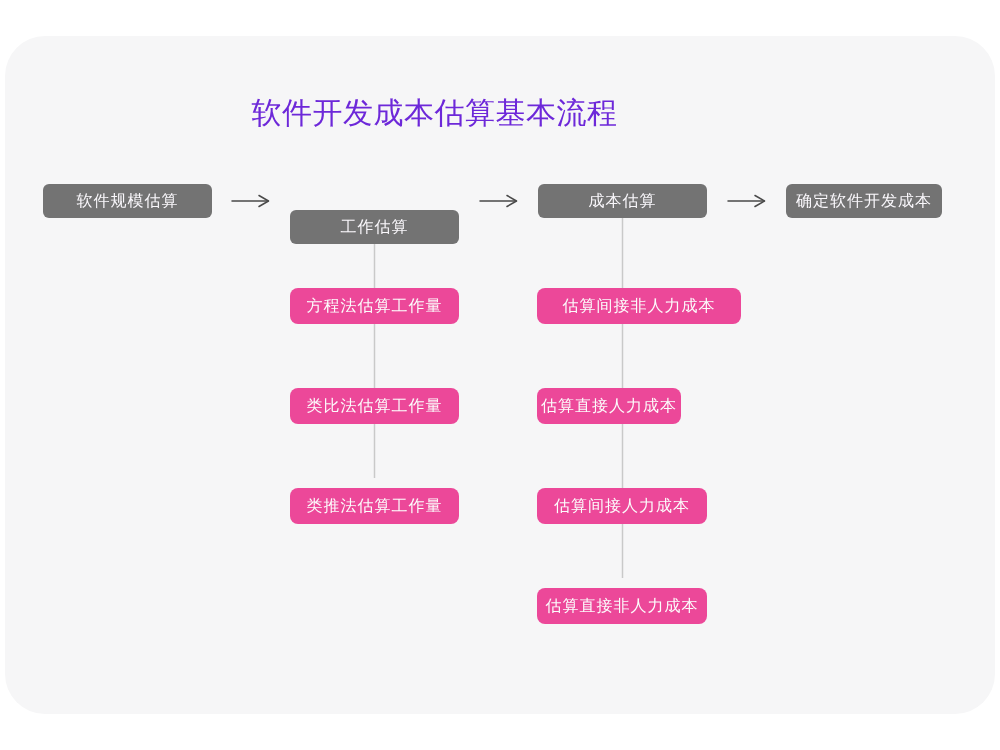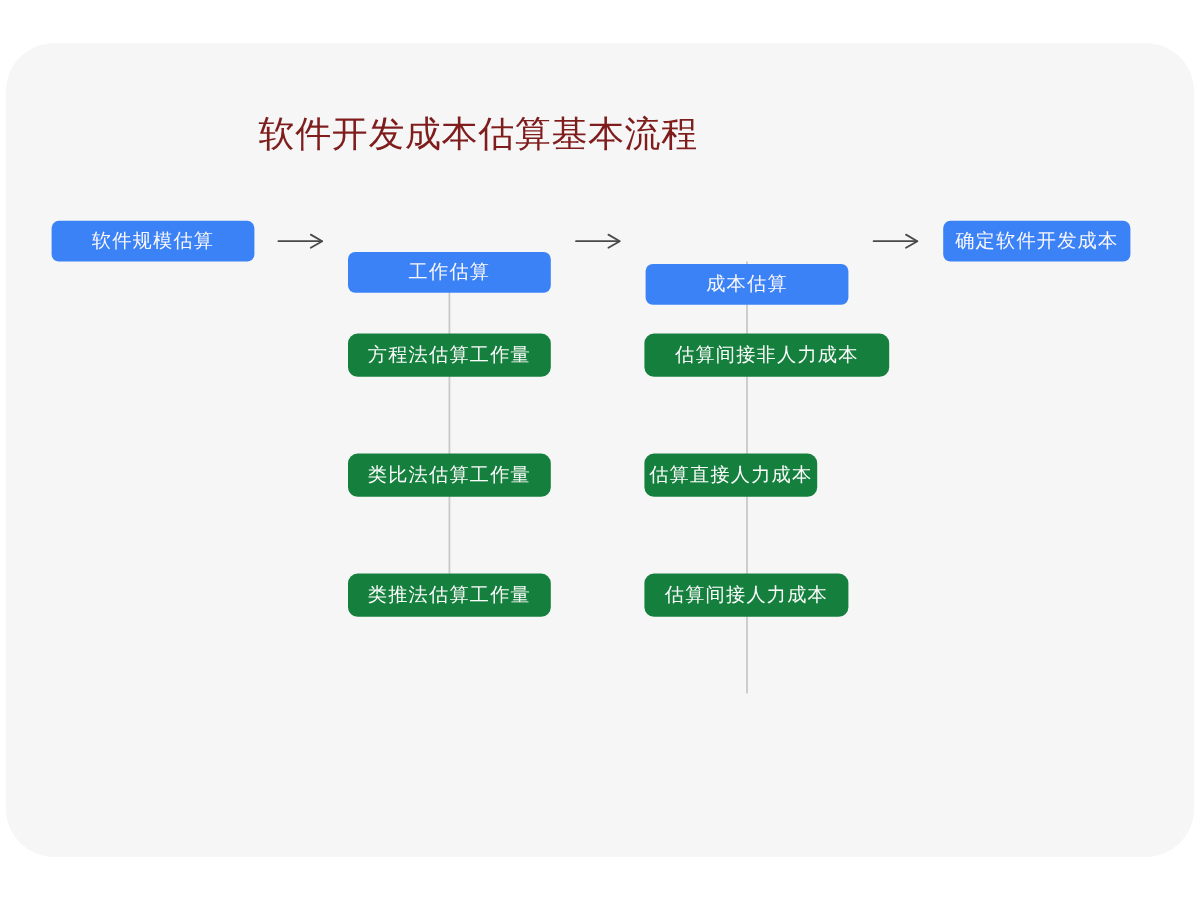--- a/index.html
+++ b/index.html
@@ -26,64 +26,66 @@
     border-radius: 40px;
   }
   .title {
     position: absolute;
     left: 0;
     top: 96px;
     width: 797px;
     text-align: center;
     font-size: 30px;
     line-height: 34px;
-    color: #7f1d1d;
+    color: #6d28d9;
     letter-spacing: 0.5px;
     font-weight: 400;
+    padding-left: 36px;
   }
   .connector-layer {
     position: absolute;
     left: 0;
     top: 0;
     width: 1000px;
     height: 750px;
     pointer-events: none;
   }
   .stage-box {
     position: absolute;
     height: 34px;
     width: 169px;
-    background: #3b82f6;
+    background: #737373;
     border-radius: 6px;
     color: #faf8fc;
     font-size: 16px;
     letter-spacing: 1px;
     display: flex;
     align-items: center;
     justify-content: center;
     box-sizing: border-box;
   }
   .sub-box {
     position: absolute;
     height: 36px;
     width: 169px;
-    background: #15803d;
+    background: #ec4899;
     border-radius: 8px;
     color: #fcfcfc;
     font-size: 16px;
     letter-spacing: 1px;
     display: flex;
     align-items: center;
     justify-content: center;
     box-sizing: border-box;
+    margin-top: 10px;
   }
   
   .stage-1 { left: 43px;  top: 184px; }
   .stage-2 { left: 290px; top: 184px; margin-top: 26px; }
-  .stage-3 { left: 538px; top: 184px; margin-top: 36px; }
+  .stage-3 { left: 538px; top: 184px; }
   .stage-4 { left: 786px; top: 184px; width: 156px; }
   
   .c1-r1 { left: 290px; top: 278px; }
   .c1-r2 { left: 290px; top: 378px; }
   .c1-r3 { left: 290px; top: 478px; }
   
   .c2-r1 { left: 537px; top: 278px; width: 204px; }
   .c2-r2 { left: 537px; top: 378px; width: 144px; }
   .c2-r3 { left: 537px; top: 478px; width: 170px; }
   .c2-r4 { left: 537px; top: 578px; width: 170px; }
@@ -121,14 +123,15 @@
   <div class="stage-box stage-3">成本估算</div>
   <div class="stage-box stage-4">确定软件开发成本</div>
 
   <div class="sub-box c1-r1">方程法估算工作量</div>
   <div class="sub-box c1-r2">类比法估算工作量</div>
   <div class="sub-box c1-r3">类推法估算工作量</div>
 
   <div class="sub-box c2-r1">估算间接非人力成本</div>
   <div class="sub-box c2-r2">估算直接人力成本</div>
   <div class="sub-box c2-r3">估算间接人力成本</div>
+  <div class="sub-box c2-r4">估算直接非人力成本</div>
 
 </div>
 
 </body></html>

